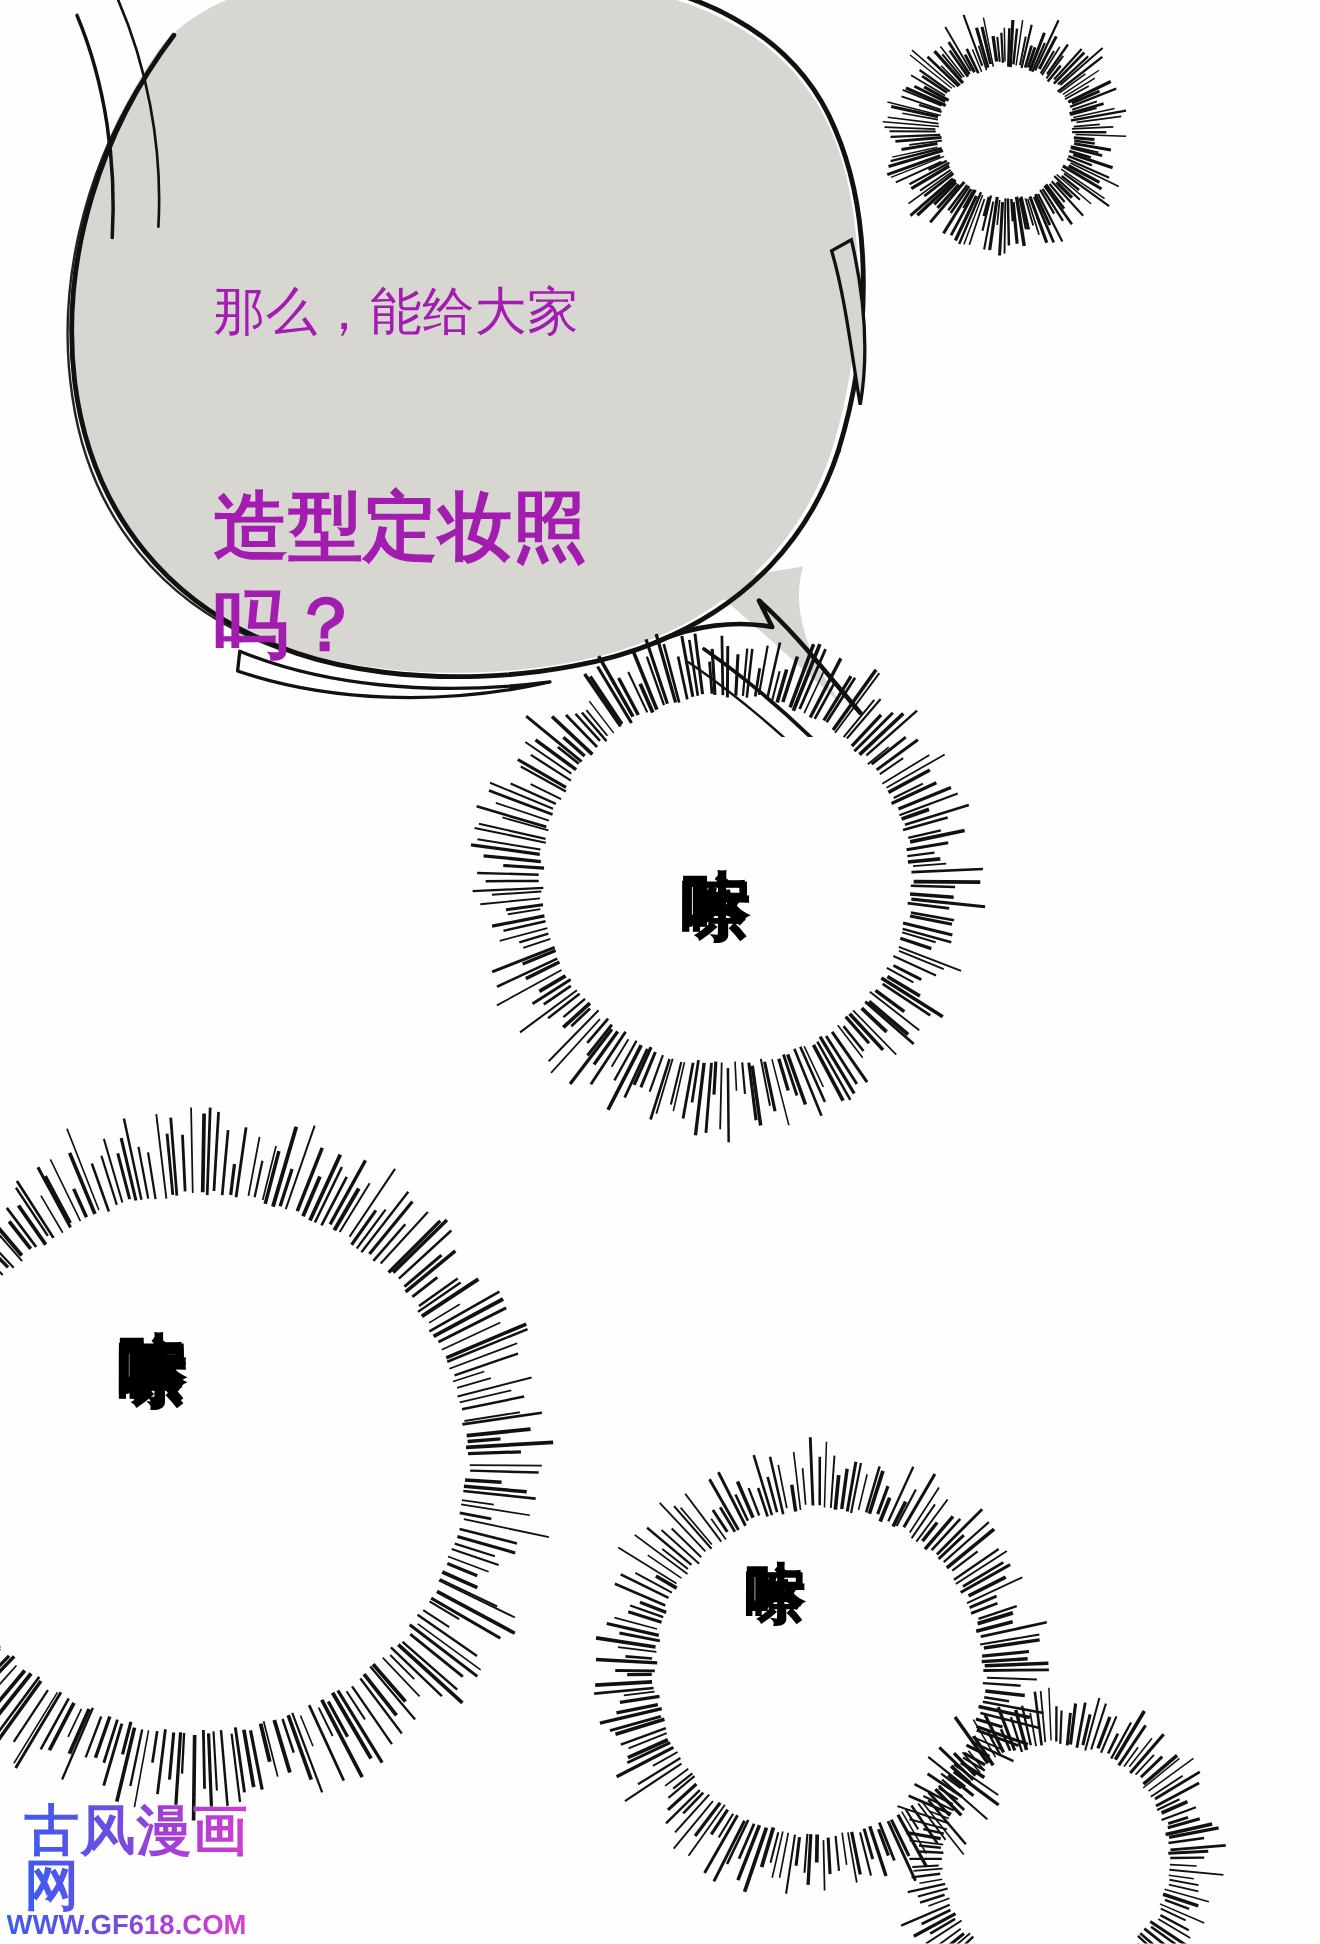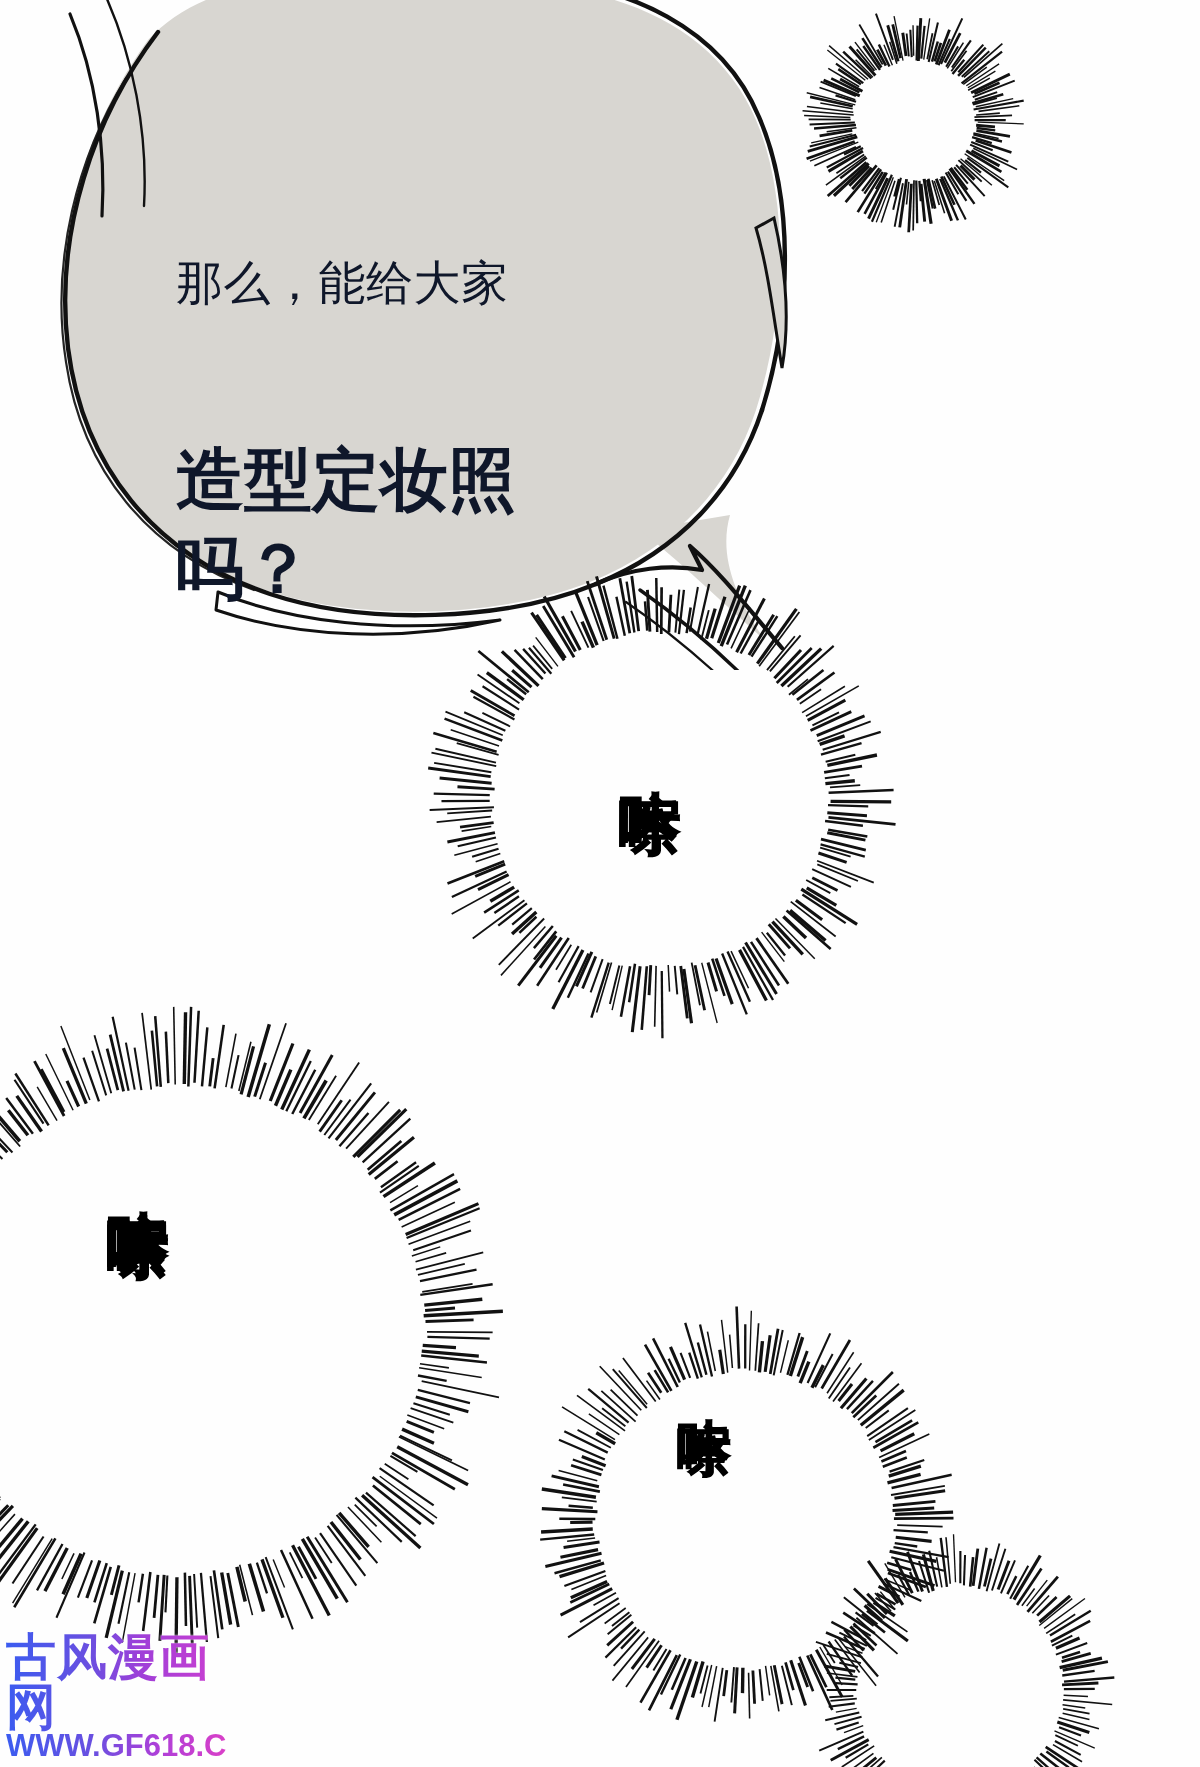--- a/index.html
+++ b/index.html
@@ -22,23 +22,23 @@
   .bubble-wrap{
     position:absolute;
     left:30px; top:-30px;
     width:820px; height:700px;
     pointer-events:none;
   }
   .bubble-wrap svg{display:block;width:100%;height:100%;}
 
   .bubble-text{
     position:absolute;
-    left:176px; top:130px;
+    left:194px; top:130px;
     width:470px;
-    color:#0f172a;
+    color:#a21caf;
     font-size:47px;
     line-height:1.30;
     letter-spacing:0.5px;
     font-weight:500;
     white-space:pre-wrap;
     z-index:5;
   }
   .bubble-line{display:block;}
   .bubble-line.big{font-size:68px;font-weight:700;letter-spacing:0px;}
 
@@ -70,23 +70,24 @@
     font-size:50px;
     font-weight:900;
     letter-spacing:1px;
     line-height:1;
     background:linear-gradient(90deg,#3b5cf0 0%,#6a4fe0 38%,#a03fd8 62%,#cf3fd0 100%);
     -webkit-background-clip:text;
     background-clip:text;
     color:transparent;
     -webkit-text-stroke:0px;
     filter:drop-shadow(0 0 1px rgba(255,255,255,.9));
+    margin-left:16px;
   }
   .wm-url{
-    font-size:31px;
+    font-size:25px;
     font-weight:700;
     letter-spacing:0px;
     line-height:1.05;
     margin-top:-2px;
     background:linear-gradient(90deg,#3b5cf0 0%,#6a4fe0 40%,#b03fd8 70%,#d93fc8 100%);
     -webkit-background-clip:text;
     background-clip:text;
     color:transparent;
   }
 </style>

